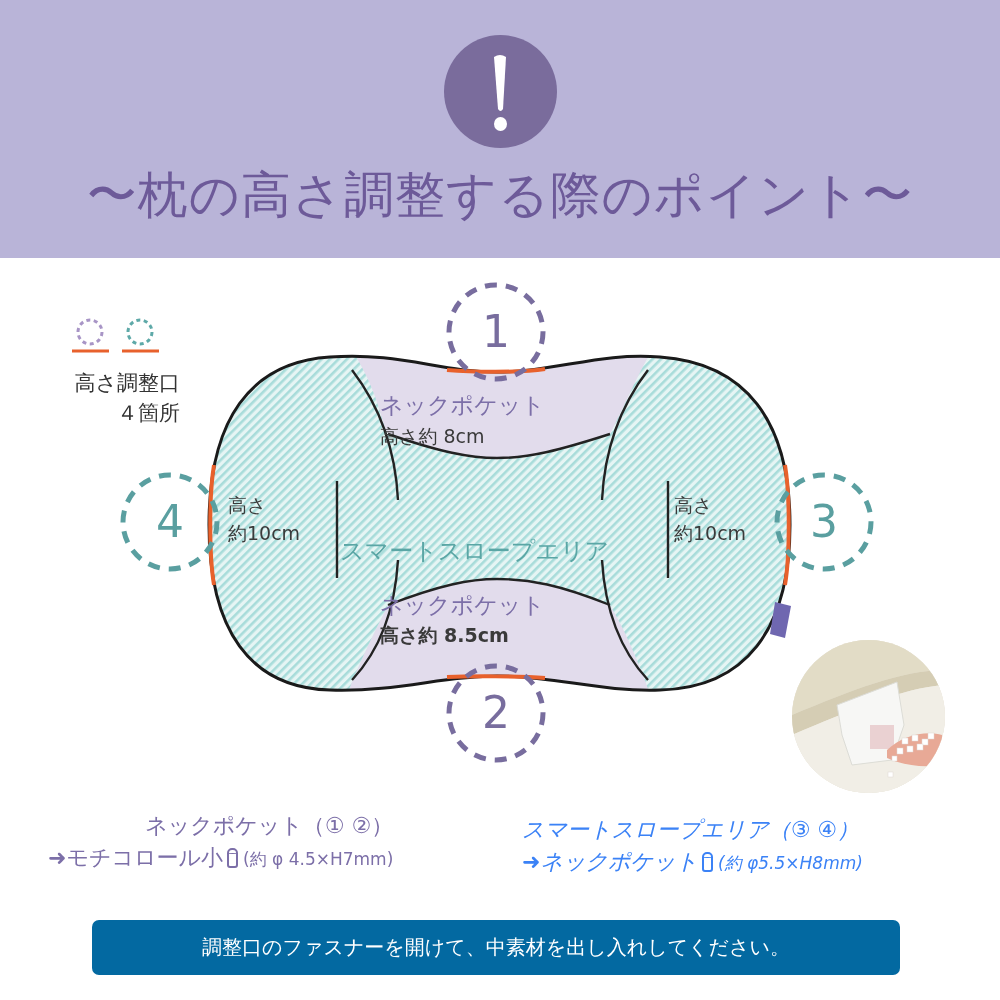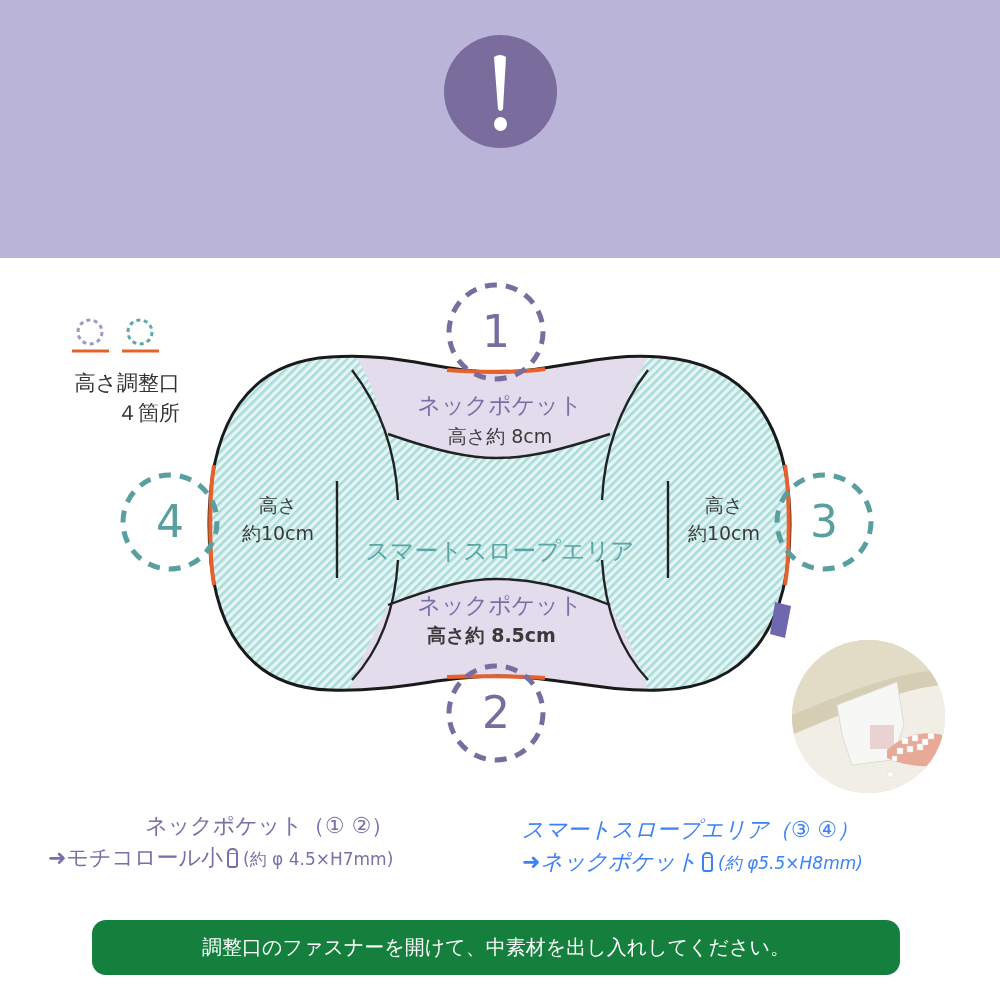--- a/index.html
+++ b/index.html
@@ -8,47 +8,48 @@
   .header { position:absolute; left:0; top:0; width:1000px; height:258px; background:#b9b4d8; }
   .alert-circle { position:absolute; left:444px; top:35px; width:113px; height:113px; border-radius:50%;
                   background:#7a6c9c; }
   .alert-circle svg { position:absolute; left:0; top:0; }
   .title { position:absolute; left:0; top:160px; width:1000px; text-align:center;
            font-family:"DejaVu Serif", serif; font-size:50px; color:#6d5a99; letter-spacing:1px;
            line-height:70px; white-space:nowrap; }
   .legend-label { position:absolute; left:40px; top:368px; width:140px; text-align:right;
                   font-family:"DejaVu Sans", sans-serif; font-size:21px; color:#333333; line-height:30px; }
   .diagram { position:absolute; left:0; top:0; }
-  .lbl { position:absolute; white-space:nowrap; text-align:center; line-height:1; }
+  .lbl { position:absolute; white-space:nowrap; text-align:left; line-height:1; }
   .np { color:#7c6fa8; font-size:23px; }
   .ht { color:#3a3a3a; font-size:19px; }
   .slope { color:#5aa6a5; font-size:24px; }
   .circnum { position:absolute; font-size:44px; text-align:center; line-height:1; }
   .photo { position:absolute; left:792px; top:640px; width:153px; height:153px; border-radius:50%; overflow:hidden;
            background:#e9e5da; }
   .info { position:absolute; font-size:22px; white-space:nowrap; line-height:32px; }
   .info.purple { color:#7c6fa8;text-align:right; }
   .info.teal { color:#3b82f6;font-style:italic; }
   .info .small { font-size:17px;margin-top:48px; }
   .cyl { display:inline-block; width:11px; height:20px; border:2px solid currentColor; border-radius:5px 5px 3px 3px;
          vertical-align:-3px; margin:0 5px 0 4px; position:relative; box-sizing:border-box; }
   .cyl::after { content:""; position:absolute; left:-2px; right:-2px; top:3px; height:0; border-top:1.5px solid currentColor; border-radius:50%; }
-  .banner { position:absolute; left:92px; top:920px; width:808px; height:55px; background:#15803d;
-            border-radius:14px; color:#ffffff; font-size:20px; text-align:center; line-height:55px; }
+  .banner { position:absolute; left:92px; top:920px; width:808px; height:55px; background:#0369a1;
+            border-radius:7px; color:#ffffff; font-size:20px; text-align:center; line-height:55px; }
 </style>
 </head>
 <body>
 
 <div class="header">
   <div class="alert-circle">
     <svg width="113" height="113" viewBox="0 0 113 113">
       <path d="M50 22 Q56 18 62 22 L59 74 Q56.5 78 54 74 Z" fill="#ffffff"></path>
       <ellipse cx="56.5" cy="89" rx="6.5" ry="7" fill="#ffffff"></ellipse>
     </svg>
   </div>
+  <div class="title">〜枕の高さ調整する際のポイント〜</div>
 </div>
 
 <div>
   <svg class="diagram" width="1000" height="1000" style="pointer-events:none">
     <circle cx="90" cy="332" r="12" fill="none" stroke="#a895c6" stroke-width="3" stroke-dasharray="4 3.5"></circle>
     <line x1="72" y1="351" x2="109" y2="351" stroke="#e8612c" stroke-width="3"></line>
     <circle cx="140" cy="332" r="12" fill="none" stroke="#5ea9a8" stroke-width="3" stroke-dasharray="4 3.5"></circle>
     <line x1="122" y1="351" x2="159" y2="351" stroke="#e8612c" stroke-width="3"></line>
   </svg>
   <div class="legend-label">

